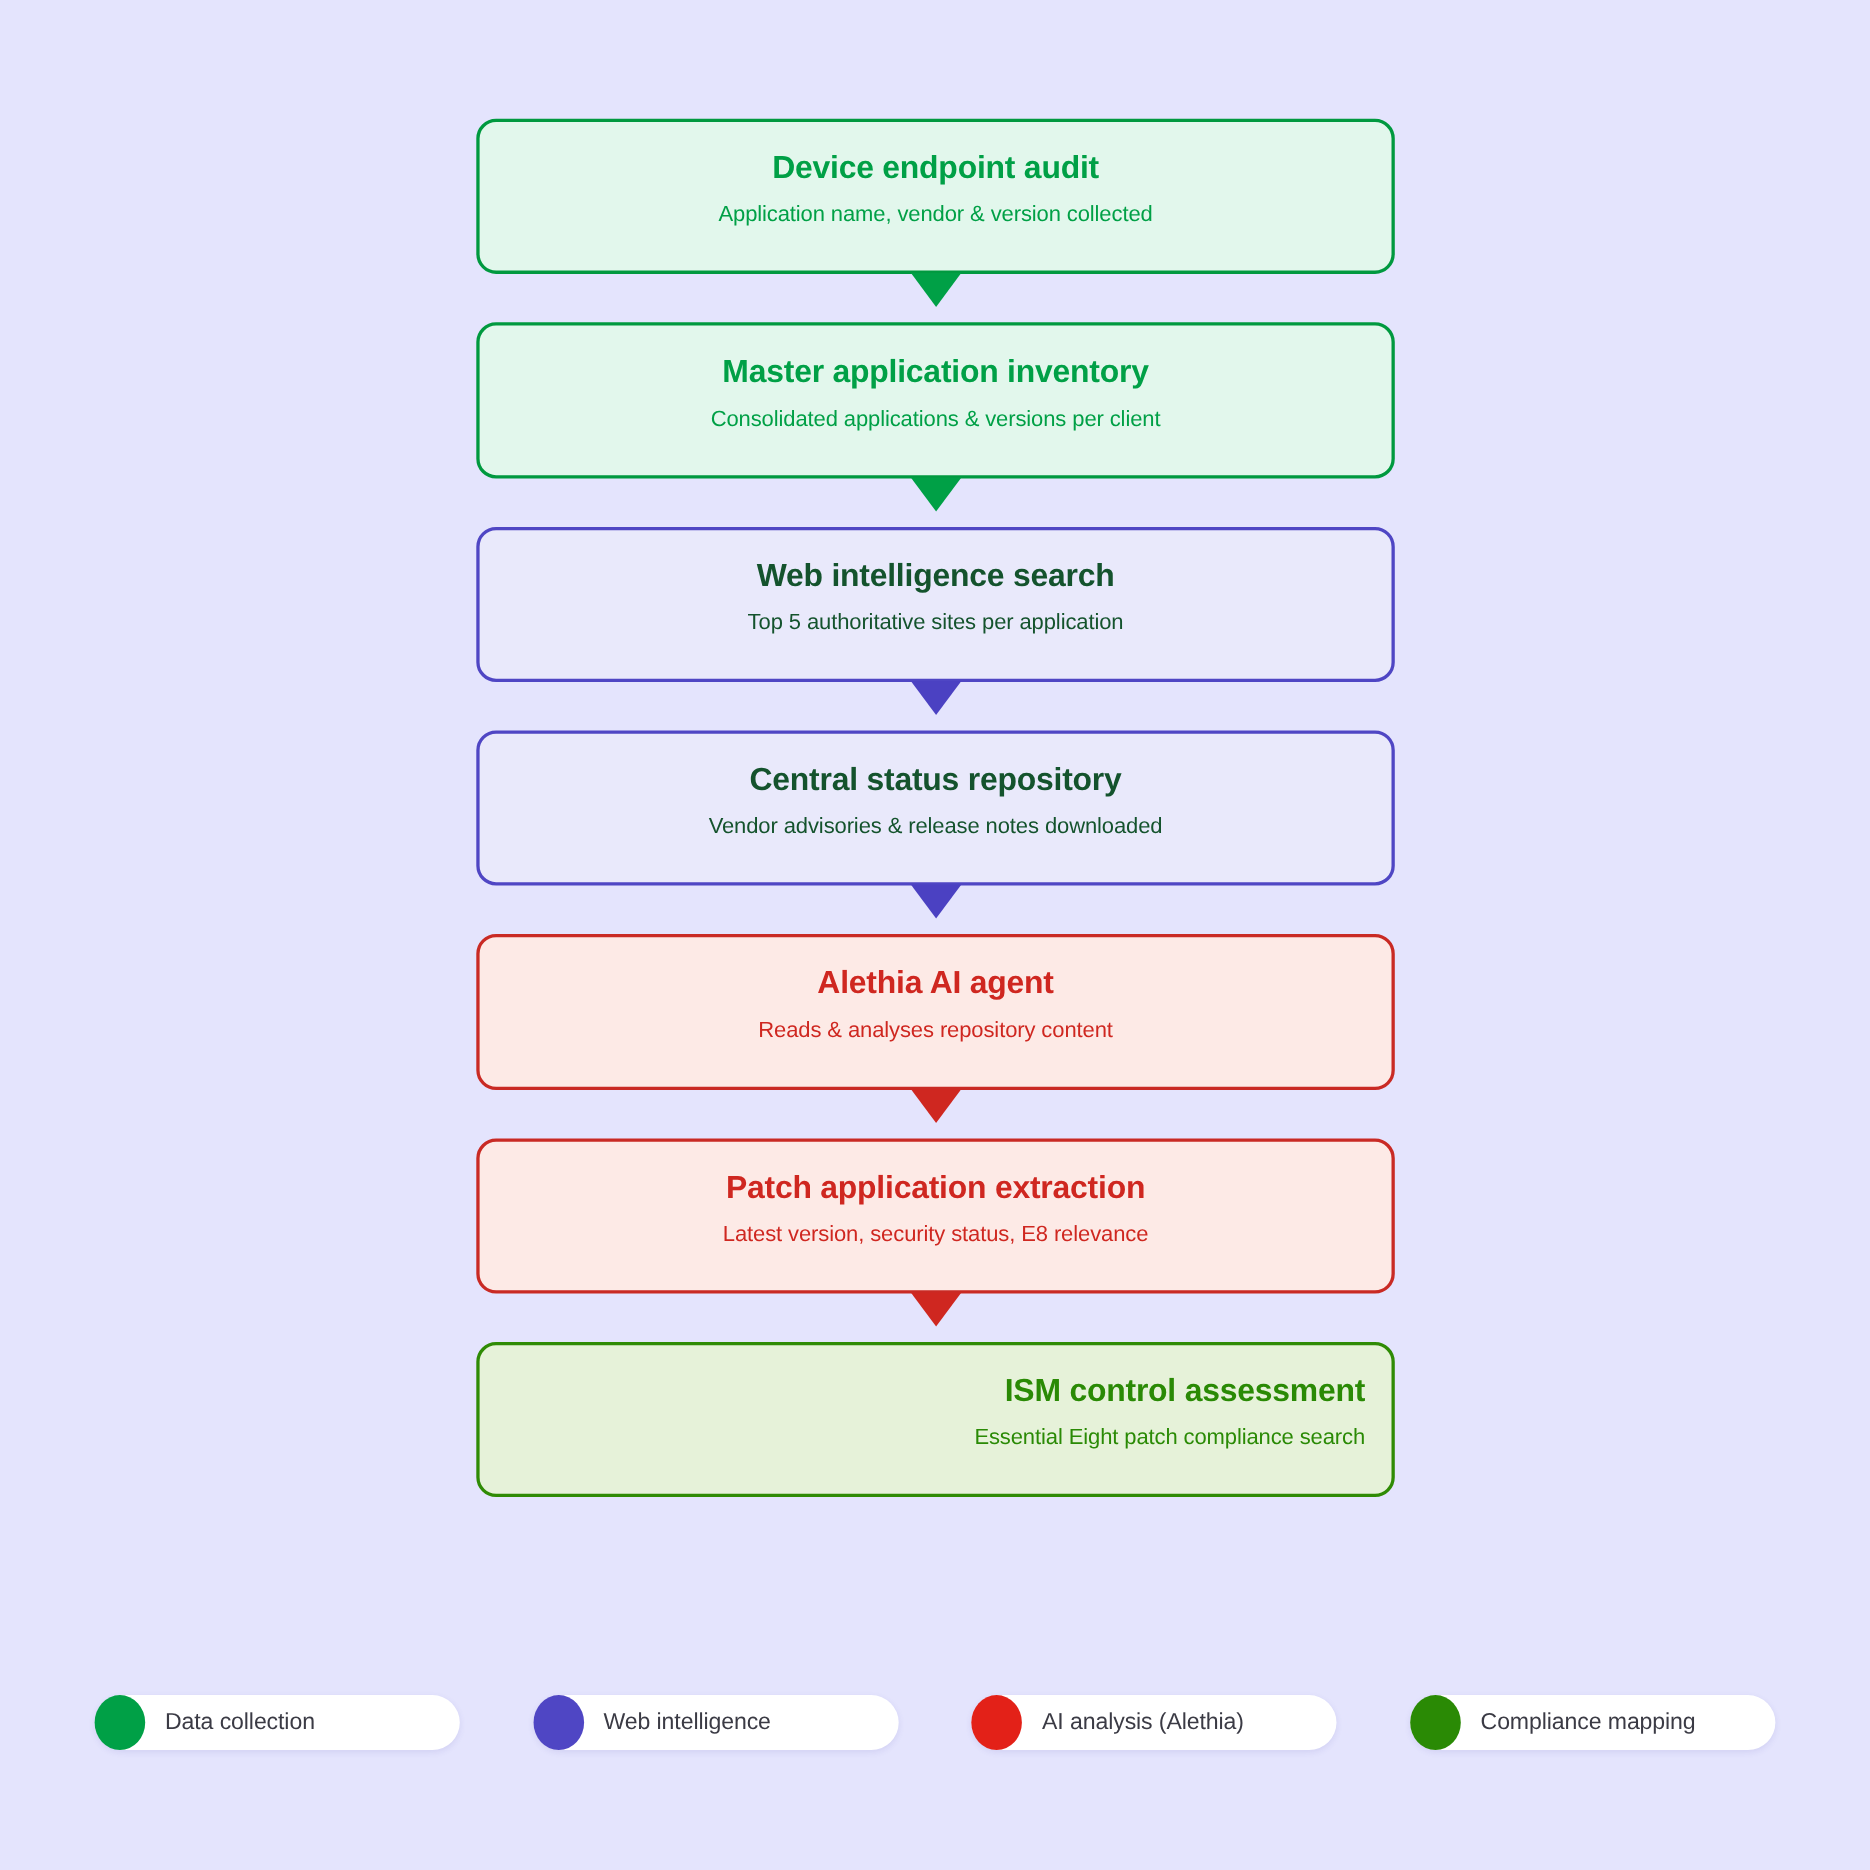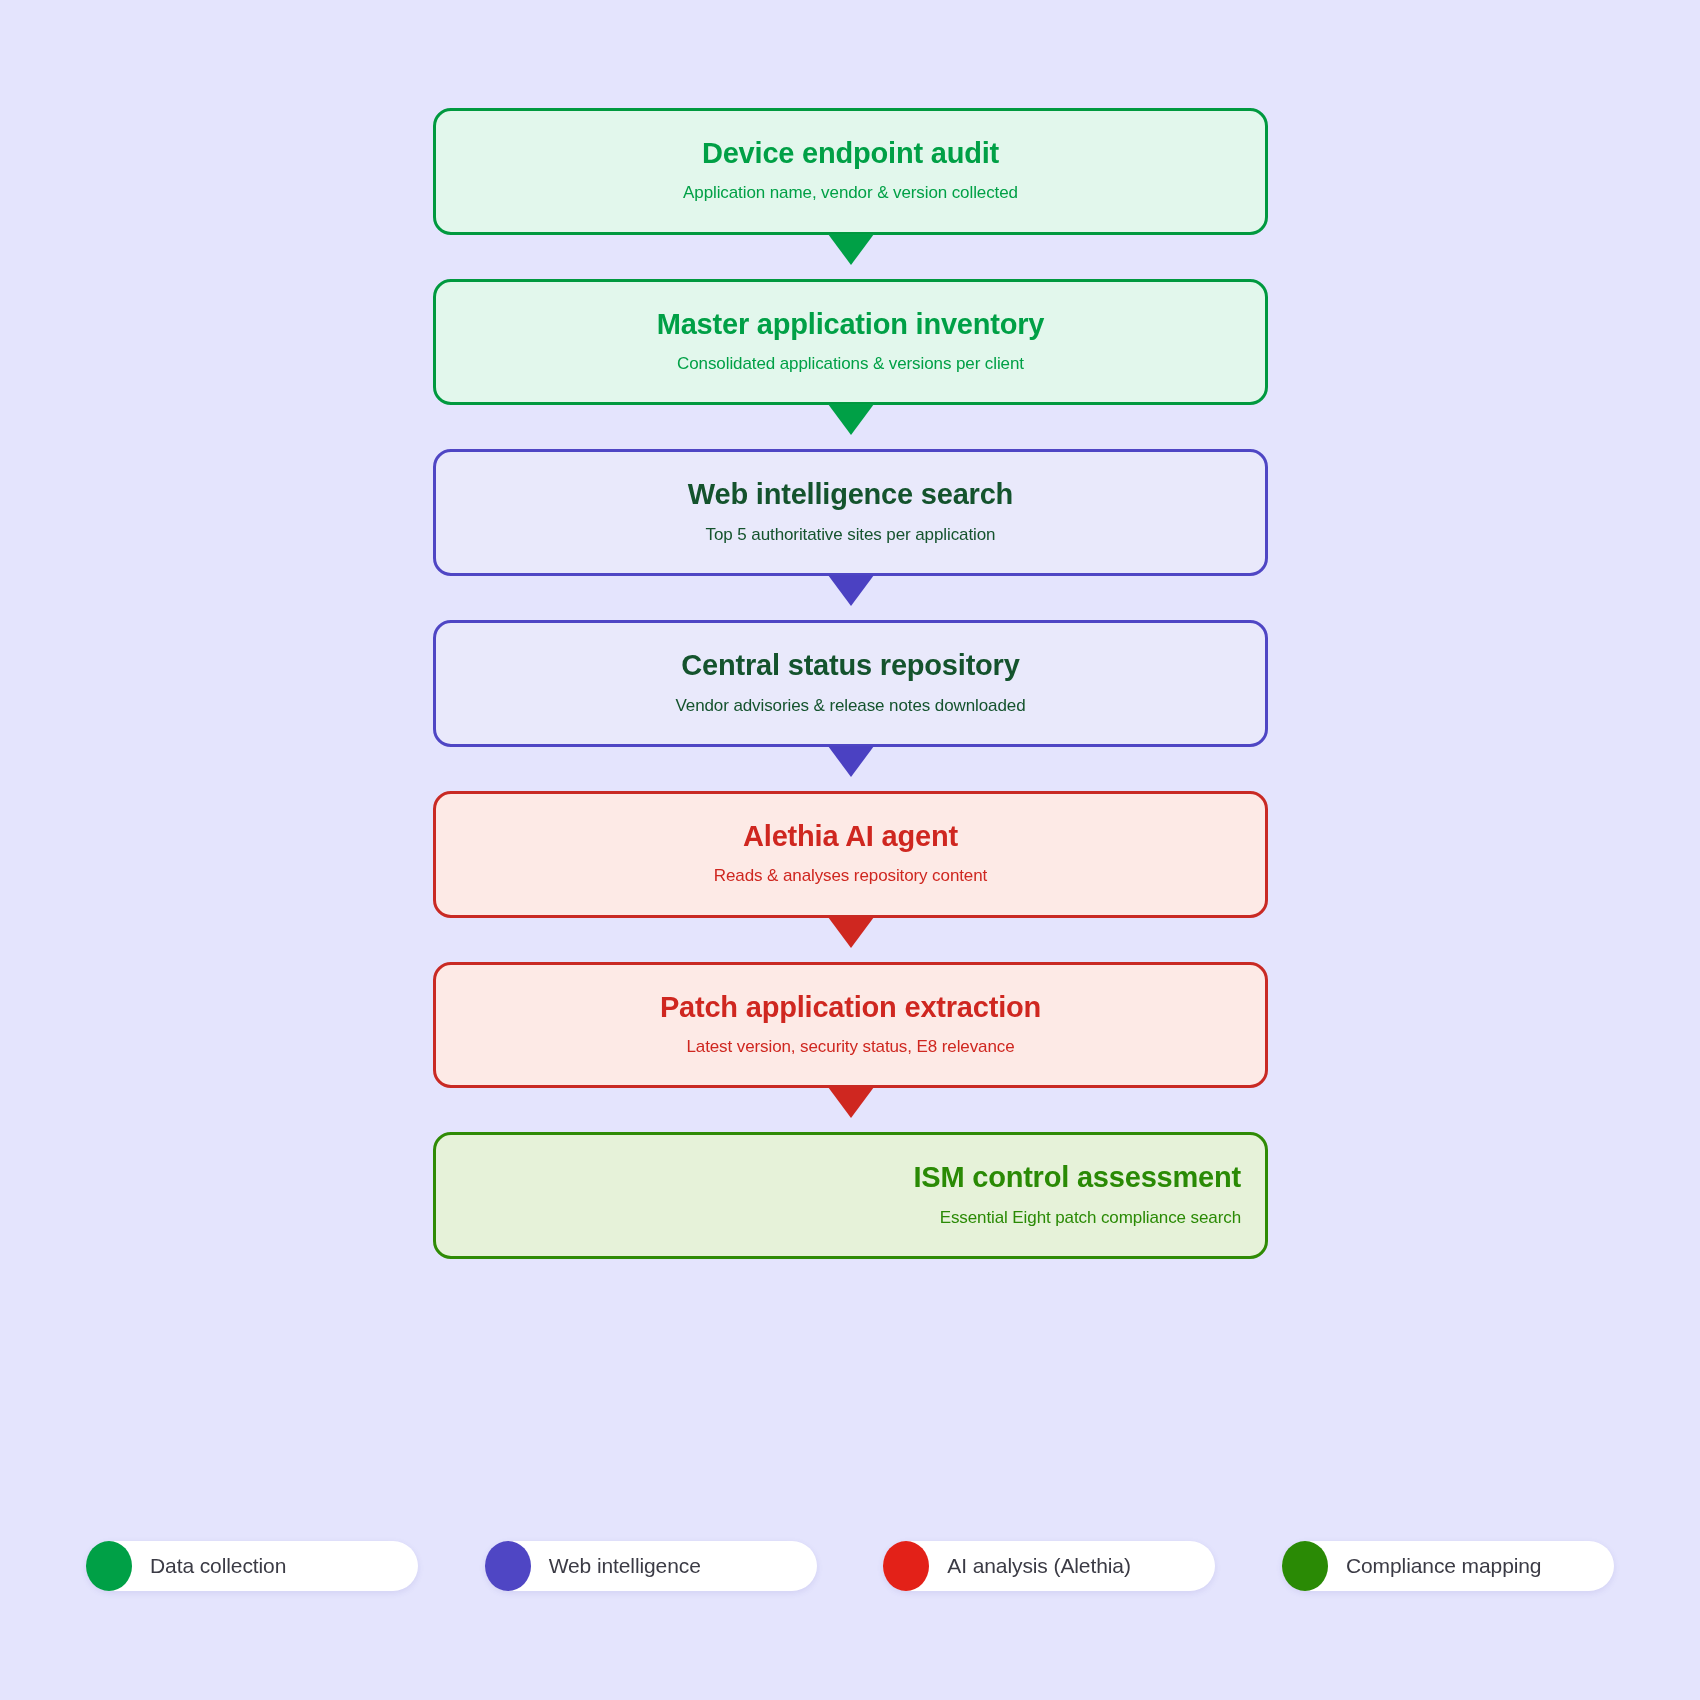--- a/index.html
+++ b/index.html
@@ -34,34 +34,34 @@
     width: 835px;
   }
 
   .node {
     position: relative;
     box-sizing: border-box;
     width: 835px;
     border-radius: 18px;
     border-style: solid;
     border-width: 3px;
-    padding: 26px 24px 28px 24px;
+    padding: 26px 24px 39px 24px;
     text-align: center;
   }
 
   .node-title {
     font-size: 29px;
     font-weight: bold;
     line-height: 1.15;
     letter-spacing: -0.2px;
     margin-bottom: 13px;
   }
 
   .node-sub {
-    font-size: 17px;
+    font-size: 20px;
     font-weight: normal;
     line-height: 1.2;
     letter-spacing: -0.1px;
   }
 
   
   .cat-collection {
     background: #e2f7ec;
     border-color: #00993f;
   }

